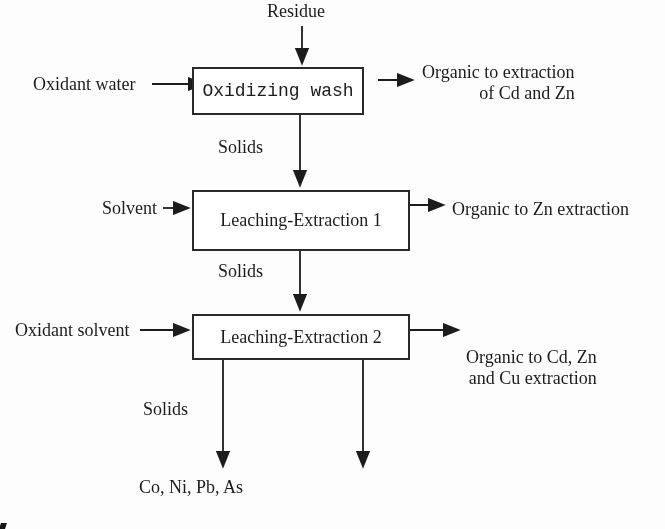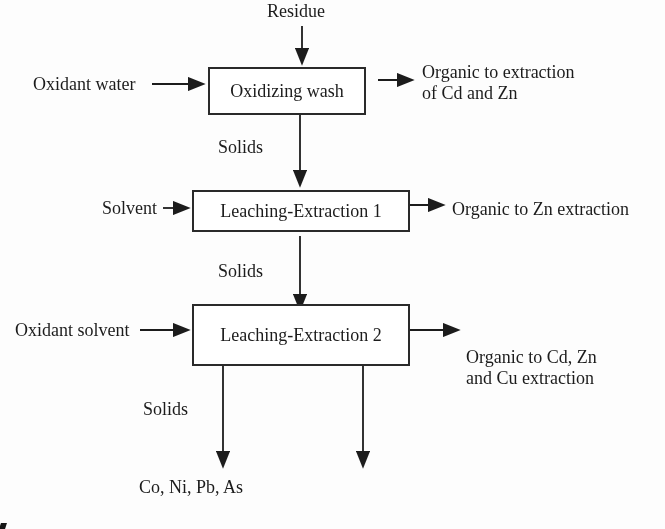--- a/index.html
+++ b/index.html
@@ -12,35 +12,36 @@
     overflow: hidden;
     font-family: "Liberation Serif", serif;
     color: var(--ink, #1c1c1c);
   }
   .label {
     position: absolute;
     font-size: 18px;
     line-height: 21px;
     white-space: nowrap;
     color: var(--ink, #1c1c1c);
+    text-align: right;
   }
   .label .line { display: block; }
   .box {
     position: absolute;
     border: 2px solid var(--box_border, #2a2a2a);
     background: #ffffff;
     display: flex;
     align-items: center;
     justify-content: center;
     font-size: 18px;
     box-sizing: border-box;
   }
-  #box-oxidizing-wash   { left: 208px; top: 67px;  width: 158px; height: 48px; }
-  #box-leach-ext-1      { left: 192px; top: 190px; width: 218px; height: 42px; }
-  #box-leach-ext-2      { left: 192px; top: 304px; width: 218px; height: 62px; }
+  #box-oxidizing-wash   { left: 192px; top: 67px;  width: 172px; height: 48px; font-family: Liberation Mono, monospace; }
+  #box-leach-ext-1      { left: 192px; top: 190px; width: 218px; height: 61px; }
+  #box-leach-ext-2      { left: 192px; top: 314px; width: 218px; height: 46px; }
 
   #lbl-residue          { left: 267px; top: 1px; }
   #lbl-oxidant-water    { left: 33px;  top: 74px; }
   #lbl-solvent          { left: 102px;  top: 198px; }
   #lbl-oxidant-solvent  { left: 7px;   top: 320px; margin-left: 8px; }
 
   #lbl-out-aqueous-cdzn { left: 422px; top: 62px; }
   #lbl-out-organic-zn   { left: 452px; top: 199px; }
   #lbl-out-organic-cdzncu { left: 466px; top: 303px; margin-top: 44px; }
 

